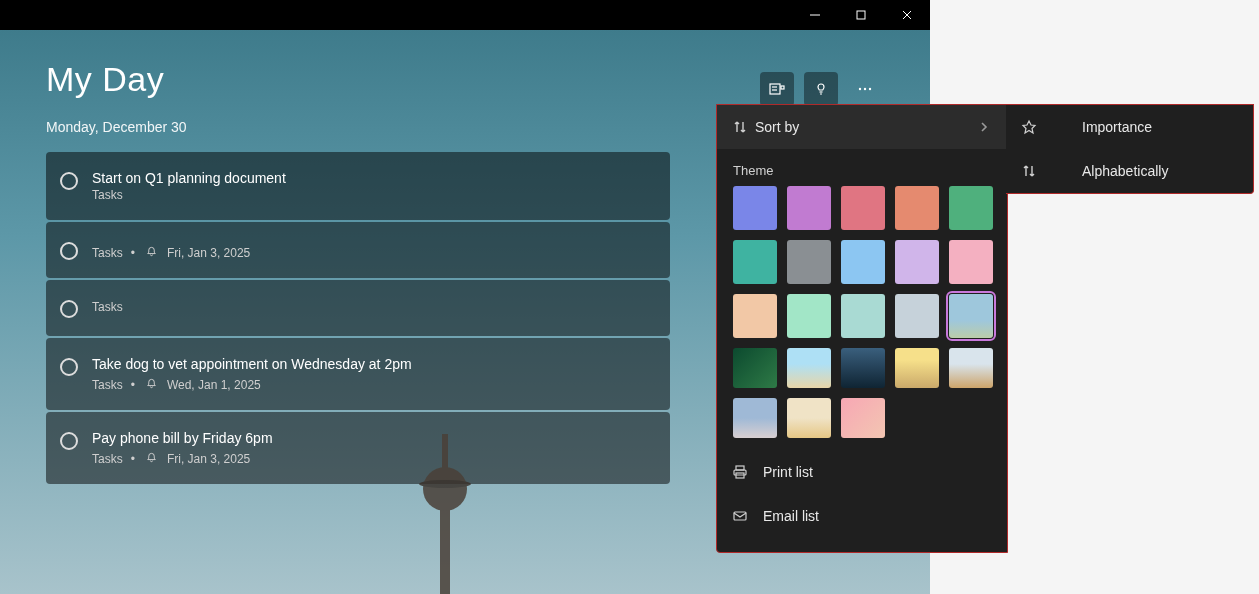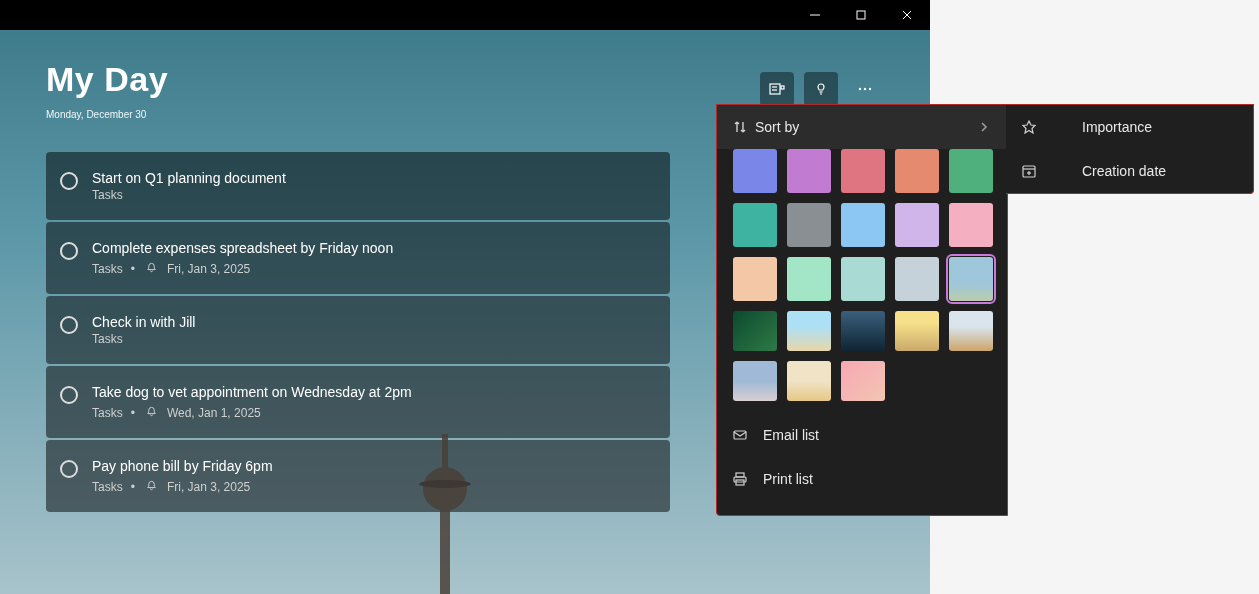--- a/index.html
+++ b/index.html
@@ -14,22 +14,22 @@
     position: absolute; top: 0; left: 0; right: 0; height: 30px; background: #000;
     display: flex; justify-content: flex-end; align-items: center;
   }
   .titlebar-btn {
     width: 46px; height: 30px; display: flex; align-items: center; justify-content: center;
     color: #fff; cursor: pointer;
   }
   .header {
     position: absolute; top: 60px; left: 46px;
   }
-  .header h1 { font-size: 34px; font-weight: 700; letter-spacing: 0.5px; }
-  .header .date { font-size: 10px; margin-top: 10px; opacity: 0.92; }
+  .header h1 { font-size: 34px; font-weight: 400; letter-spacing: 0.5px; }
+  .header .date { font-size: 14px; margin-top: 20px; opacity: 0.92; }
   .header-actions {
     position: absolute; top: 72px; right: 48px; display: flex; gap: 10px; align-items: center;
   }
   .icon-btn {
     width: 34px; height: 34px; border-radius: 4px; background: rgba(0,0,0,0.4);
     display: flex; align-items: center; justify-content: center; cursor: pointer;
   }
   .icon-btn.plain { background: transparent; }
   .tasks {
     position: absolute; top: 152px; left: 46px; right: 260px;
@@ -152,38 +152,36 @@
     <div class="body">
       <div class="title">Start on Q1 planning document</div>
       <div class="meta">
             <span>Tasks</span>
           </div>
     </div>
       </div>
       <div class="task">
     <div class="circle"></div>
     <div class="body">
-      <div class="title">Complete expenses spreadsheet by Friday noon</div>
       <div class="meta">
             <span>Tasks</span>
             <span class="dot"></span>
             <span class="icon">
               <svg width="11" height="11" viewBox="0 0 16 16" fill="none" stroke="#cfcfcf" stroke-width="1.4">
                 <path d="M8 2a4 4 0 0 0-4 4v3l-1.5 2h11L12 9V6a4 4 0 0 0-4-4z"></path>
                 <path d="M6.5 12.5a1.5 1.5 0 0 0 3 0"></path>
               </svg>
             </span>
             <span>Fri, Jan 3, 2025</span>
           </div>
     </div>
       </div>
       <div class="task">
     <div class="circle"></div>
     <div class="body">
-      <div class="title">Check in with Jill</div>
       <div class="meta">
             <span>Tasks</span>
           </div>
     </div>
       </div>
       <div class="task">
     <div class="circle"></div>
     <div class="body">
       <div class="title">Take dog to vet appointment on Wednesday at 2pm</div>
       <div class="meta">
@@ -240,20 +238,21 @@
       </span>
       <span>Sort by</span>
     </div>
     <span class="icon">
       <svg width="14" height="14" viewBox="0 0 14 14" fill="none" stroke="#9a9a9a" stroke-width="1.6">
           <polyline points="5,3 9,7 5,11"></polyline>
         </svg>
     </span>
   </div>
 
+  <div class="menu-section-label">Theme</div>
 
   <div class="swatch-grid" id="swatches">
       <div class="swatch" style="background: rgb(122, 134, 232);"></div>
       <div class="swatch" style="background: rgb(193, 123, 209);"></div>
       <div class="swatch" style="background: rgb(224, 117, 130);"></div>
       <div class="swatch" style="background: rgb(229, 138, 111);"></div>
       <div class="swatch" style="background: rgb(79, 176, 125);"></div>
       <div class="swatch" style="background: rgb(63, 179, 161);"></div>
       <div class="swatch" style="background: rgb(138, 143, 147);"></div>
       <div class="swatch" style="background: rgb(140, 198, 242);"></div>
@@ -271,52 +270,49 @@
       <div class="swatch half" style="background: linear-gradient(rgb(217, 228, 236) 40%, rgb(205, 164, 106) 100%);"></div>
       <div class="swatch half" style="background: linear-gradient(rgb(159, 185, 214) 50%, rgb(216, 207, 209) 100%);"></div>
       <div class="swatch half" style="background: linear-gradient(rgb(240, 227, 198) 50%, rgb(230, 199, 133) 100%);"></div>
       <div class="swatch half" style="background: linear-gradient(135deg, rgb(247, 167, 180), rgb(243, 198, 178));"></div>
     </div>
 
   <div class="actions-block">
     <div class="menu-item">
       <span class="icon">
         <svg width="16" height="16" viewBox="0 0 16 16" fill="none" stroke="#cfcfcf" stroke-width="1.2">
-            <rect x="2" y="4" width="12" height="8" rx="1"></rect>
-            <polyline points="2,5 8,9 14,5"></polyline>
-          </svg>
-      </span>
-      <span>Email list</span>
-    </div>
-    <div class="menu-item">
-      <span class="icon">
-        <svg width="16" height="16" viewBox="0 0 16 16" fill="none" stroke="#cfcfcf" stroke-width="1.2">
             <rect x="4" y="2" width="8" height="4"></rect>
             <rect x="2" y="6" width="12" height="5" rx="1"></rect>
             <rect x="4" y="9" width="8" height="5"></rect>
           </svg>
       </span>
       <span>Print list</span>
+    </div>
+    <div class="menu-item">
+      <span class="icon">
+        <svg width="16" height="16" viewBox="0 0 16 16" fill="none" stroke="#cfcfcf" stroke-width="1.2">
+            <rect x="2" y="4" width="12" height="8" rx="1"></rect>
+            <polyline points="2,5 8,9 14,5"></polyline>
+          </svg>
+      </span>
+      <span>Email list</span>
     </div>
   </div>
 </div>
 
 <div class="sort-submenu">
   <div class="menu-item">
     <span class="icon">
       <svg width="16" height="16" viewBox="0 0 16 16" fill="none" stroke="#cfcfcf" stroke-width="1.2">
           <polygon points="8,2 10,6 14,6.5 11,9.5 12,14 8,11.5 4,14 5,9.5 2,6.5 6,6"></polygon>
         </svg>
     </span>
     <span>Importance</span>
   </div>
   <div class="menu-item">
     <span class="icon">
-      <svg width="16" height="16" viewBox="0 0 16 16" fill="none" stroke="#cfcfcf" stroke-width="1.2">
-          <rect x="2" y="3" width="12" height="11" rx="1"></rect>
-          <line x1="2" y1="6" x2="14" y2="6"></line>
-          <line x1="8" y1="8" x2="8" y2="12"></line>
-          <line x1="6" y1="10" x2="10" y2="10"></line>
+      <svg width="16" height="16" viewBox="0 0 16 16" fill="none" stroke="#cfcfcf" stroke-width="1.4">
+          <path d="M5 3v10M5 3l-2 2M5 3l2 2M11 13V3M11 13l-2-2M11 13l2-2"></path>
         </svg>
     </span>
-    <span>Creation date</span>
+    <span>Alphabetically</span>
   </div>
 </div>
 
 </body></html>

